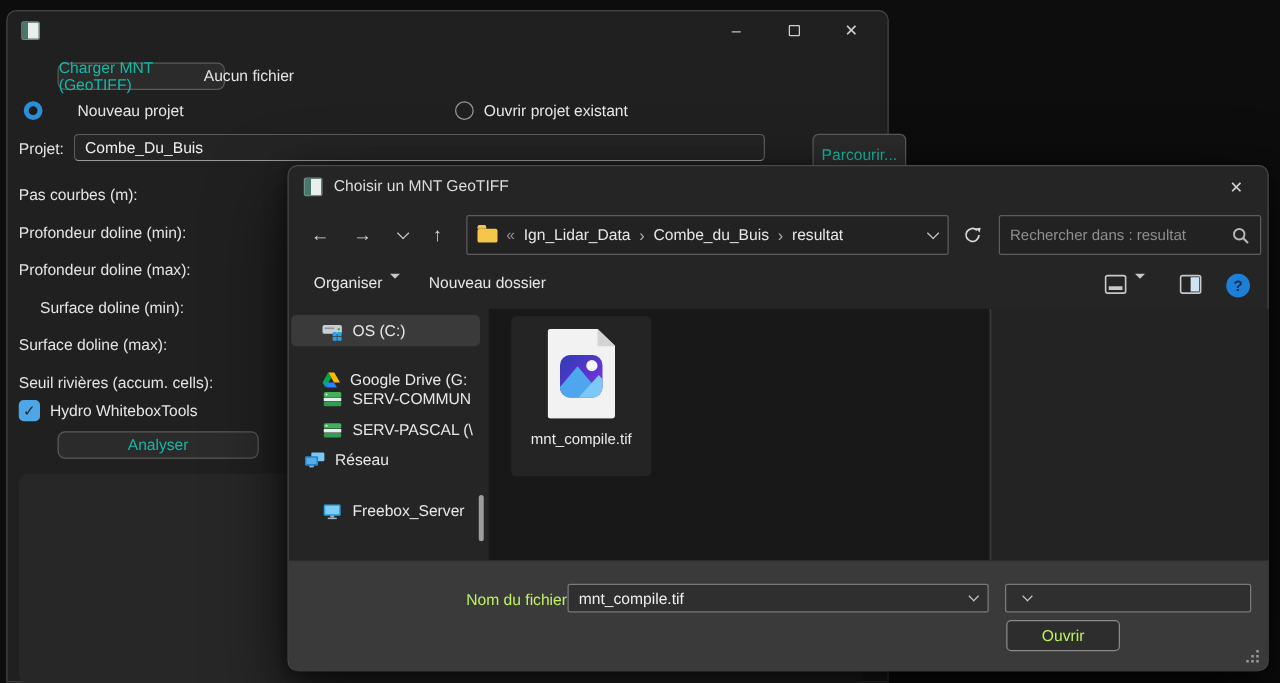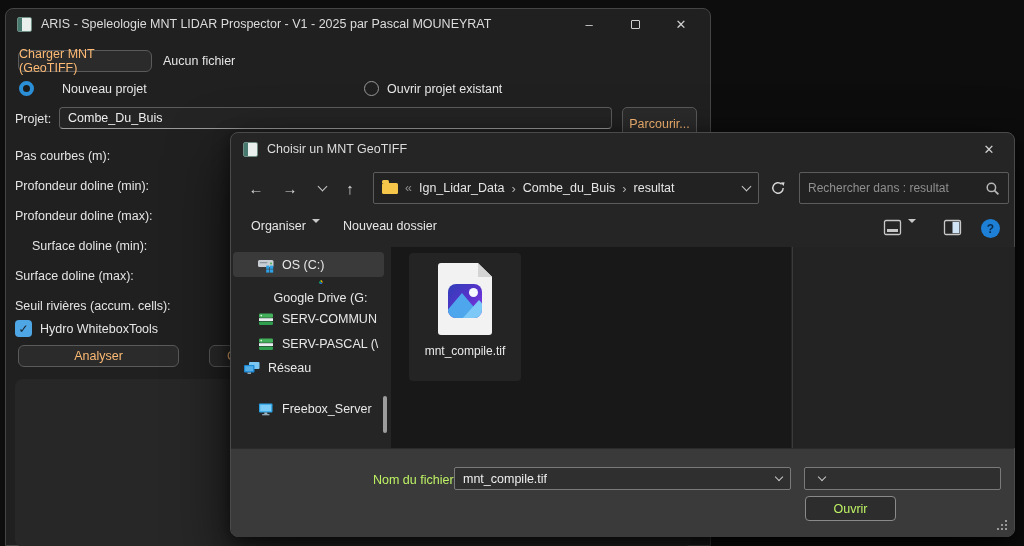--- a/index.html
+++ b/index.html
@@ -13,22 +13,22 @@
   .titlebar { position:absolute; left:0; top:0; width:100%; height:30px; display:flex; align-items:center; }
   .app-icon { width:15px; height:15px; border-radius:2px; margin-left:11px;
     background:linear-gradient(90deg,#47786d 0 34%,#e9efec 34%);
     border:1px solid #6d8d85; flex:0 0 auto; }
   .win-title { margin-left:9px; color:#dcdcdc; white-space:nowrap; }
   .win-controls { position:absolute; right:6px; top:0; height:30px; display:flex; }
   .win-btn { width:46px; height:30px; display:flex; align-items:center; justify-content:center;
     color:#cfcfcf; font-size:13px; }
   .max-glyph { width:9px; height:9px; border:1px solid #cfcfcf; border-radius:1px; }
 
-  .btn { background:#2b2b2b; border:1px solid #5a5a5a; border-radius:6px; color:#fdba74;
-    display:flex; align-items:center; justify-content:center; }
+  .btn { background:#2b2b2b; border:1px solid #5a5a5a; border-radius:6px; color:#14b8a6;
+    display:flex; align-items:center; justify-content:center;margin-left:28px; }
   .textfield { background:#242424; border:1px solid #5c5c5c; border-bottom-color:#9a9a9a;
     border-radius:4px; color:#eee; font-family:"Liberation Sans",sans-serif; font-size:12.5px;
     padding:0 8px; outline:none; }
 
   .radio-row { display:flex; align-items:center; gap:8px; }
   .radio-on { width:15px; height:15px; border-radius:50%; background:#1b1b1b; border:4px solid #2b8fd8; }
   .radio-off { width:15px; height:15px; border-radius:50%; border:1px solid #9a9a9a; background:transparent; }
   .field-label { color:#e4e4e4; white-space:nowrap; }
 
   .checkbox { width:17px; height:17px; border-radius:4px; background:#4fa6e4; color:#16242e;
@@ -109,21 +109,20 @@
     border:1px solid #8a8a8a; border-radius:4px; color:#bef264; display:flex; align-items:center; justify-content:center; }
   .grip { position:absolute; right:7px; bottom:7px; width:9px; height:9px; }
   .grip i { position:absolute; width:2px; height:2px; background:#9a9a9a; }
 </style>
 </head>
 <body>
 
 <div id="main-window">
   <div class="titlebar">
     <span class="app-icon"></span>
-    <span class="win-title">ARIS - Speleologie MNT LIDAR Prospector - V1 - 2025 par Pascal MOUNEYRAT</span>
     <div class="win-controls">
       <div class="win-btn">
         <span>–</span>
       </div>
       <div class="win-btn">
         <span class="max-glyph"></span>
       </div>
       <div class="win-btn">
         <span>✕</span>
       </div>
@@ -255,21 +254,21 @@
           <rect x="2.8" y="5" width="7.5" height="1.3" fill="#8f969e"></rect>
           <circle cx="14" cy="6.4" r="1" fill="#49b04e"></circle>
           <rect x="9.2" y="8.6" width="3.2" height="3.2" fill="#2ea2e8"></rect>
           <rect x="13" y="8.6" width="3.2" height="3.2" fill="#2ea2e8"></rect>
           <rect x="9.2" y="12.4" width="3.2" height="3.2" fill="#2ea2e8"></rect>
           <rect x="13" y="12.4" width="3.2" height="3.2" fill="#2ea2e8"></rect>
         </svg>
         <span>OS (C:)</span>
       </div>
 
-      <div class="side-item" style="top:33px;flex-direction:column;">
+      <div class="side-item" style="top:44px;">
         <svg width="16" height="14" viewBox="0 0 16 14">
           <polygon points="5.6,1 10.4,1 15,9 10.2,9" fill="#ffba00"></polygon>
           <polygon points="5.6,1 8,5.2 3.4,13 1,9" fill="#00ac47"></polygon>
           <polygon points="2.2,9 10.2,9 12.6,13 4.6,13" fill="#2684fc"></polygon>
         </svg>
         <span>Google Drive (G:</span>
       </div>
 
       <div class="side-item" style="top:59px;">
         <svg width="18" height="14" viewBox="0 0 18 14">

